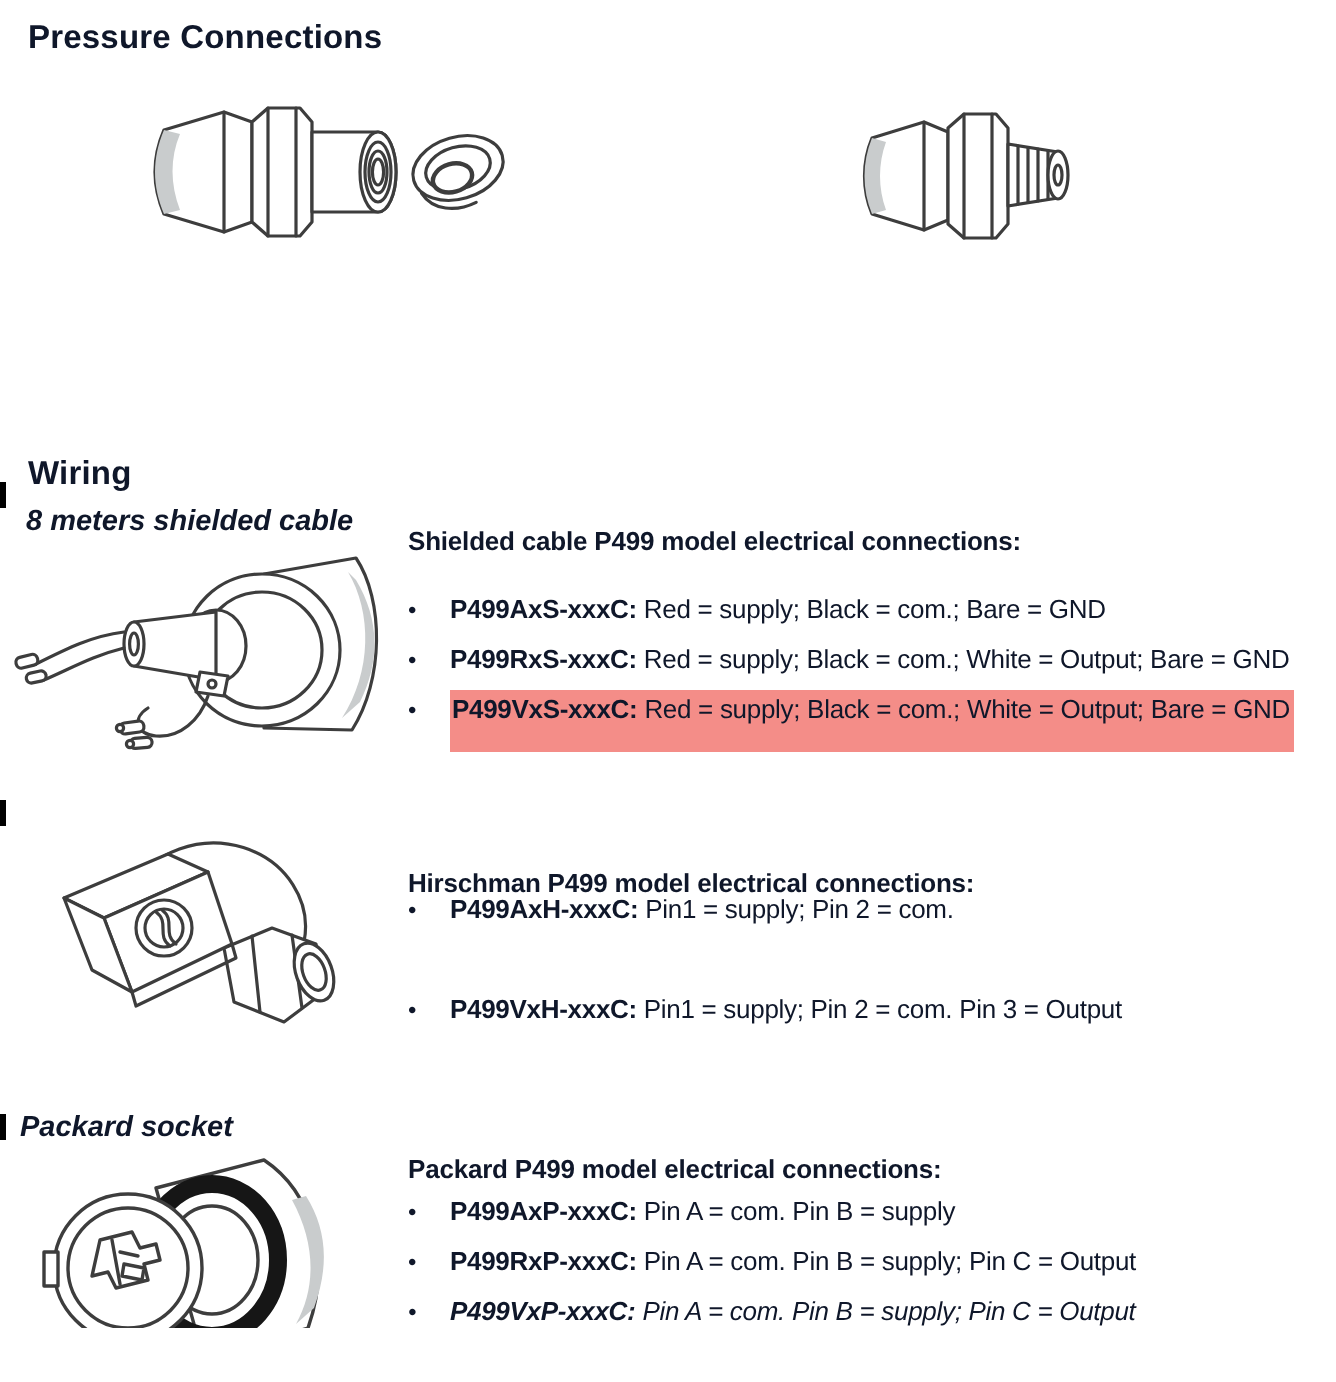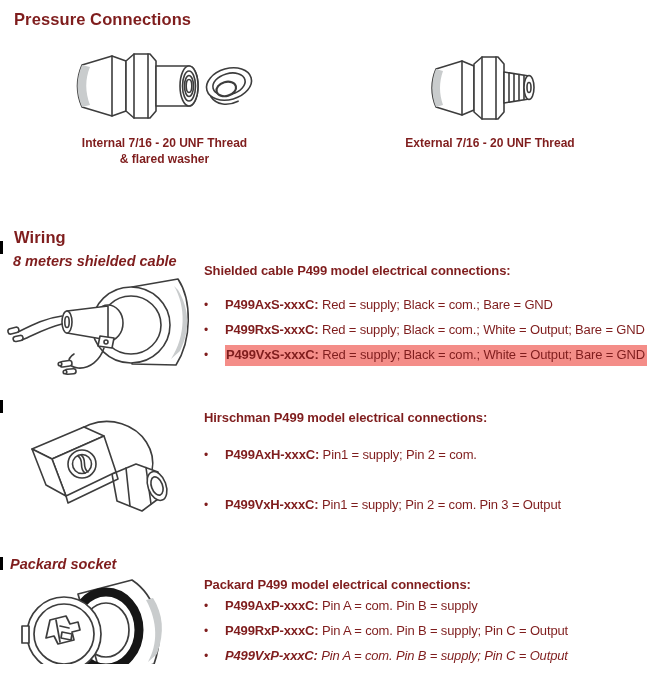--- a/index.html
+++ b/index.html
@@ -1,27 +1,27 @@
 <!DOCTYPE html>
 <html><head>
 <meta charset="utf-8">
 <style>
   html,body { margin:0; padding:0; background:#ffffff; }
   .page {
     position:relative; width:668px; height:664px; background:#ffffff;
-    font-family:"Liberation Sans", sans-serif; color:#7f1d1d; overflow:hidden;
+    font-family:"Liberation Sans", sans-serif; color:#0f172a; overflow:hidden;
   }
   .h1 { position:absolute; font-size:16.5px; font-weight:bold; letter-spacing:0.1px; white-space:nowrap; }
   .sub { position:absolute; font-size:14.5px; font-weight:bold; font-style:italic; white-space:nowrap; }
   .cap { position:absolute; font-size:12px; font-weight:bold; text-align:center; line-height:16px; }
   .bhead { position:absolute; left:204px; font-size:13px; font-weight:bold; white-space:nowrap; letter-spacing:-0.1px; }
   .brow { position:absolute; left:204px; font-size:13px; white-space:nowrap; letter-spacing:-0.15px; }
   .brow .dot { display:inline-block; width:21px; font-size:12px; }
   .brow b { font-weight:bold; }
-  .hl { background:#f48d88; padding:2px 2px 4px 1px; }
+  .hl { background:#f48d88; padding:2px 2px 14px 1px; }
   .illus { position:absolute; }
   .changebar { position:absolute; left:0; width:3px; height:13px; background:#000; }
   svg { display:block; }
 </style>
 </head>
 <body>
 
 <div class="page">
 
   <div class="h1" style="left:14px; top:10px;">Pressure Connections</div>
@@ -63,25 +63,20 @@
         <line x1="83" y1="20" x2="83" y2="49"></line>
         <line x1="88" y1="21" x2="88" y2="48"></line>
         <line x1="93" y1="21.5" x2="93" y2="47.5"></line>
         <line x1="98" y1="22.5" x2="98" y2="46.5"></line>
         <ellipse cx="103" cy="34.5" rx="5" ry="12"></ellipse>
         <ellipse cx="103" cy="34.5" rx="2" ry="5"></ellipse>
       </g>
     </svg>
   </div>
 
-  <div class="cap" style="left:62px; top:135px; width:205px;">
-    <div>Internal 7/16 - 20 UNF Thread</div>
-    <div>&amp; flared washer</div>
-  </div>
-  <div class="cap" style="left:385px; top:135px; width:210px;">External 7/16 - 20 UNF Thread</div>
 
   <div class="h1" style="left:14px; top:228px;">Wiring</div>
 
   <div class="changebar" style="top:241px;"></div>
   <div class="changebar" style="top:400px;"></div>
   <div class="changebar" style="top:557px;"></div>
 
   <div class="sub" style="left:13px; top:253px;">8 meters shielded cable</div>
 
   <div class="illus" style="left:4px; top:274px;">
@@ -139,21 +134,21 @@
         <path d="M12,35 L32,45 L46,82 L26,71 Z"></path>
         <path d="M46,82 L48,89 L98,65 L96,58" fill="none"></path>
         <circle cx="62" cy="50" r="14"></circle>
         <circle cx="62" cy="50" r="9.5"></circle>
         <path d="M58,42 C65,47 58,54 65,59" fill="none"></path>
         <path d="M61,41 C68,46 61,53 68,58" fill="none"></path>
       </g>
     </svg>
   </div>
 
-  <div class="bhead" style="top:410px;">Hirschman P499 model electrical connections:</div>
+  <div class="bhead" style="top:434px;">Hirschman P499 model electrical connections:</div>
   <div class="brow" style="top:447px;">
     <span class="dot">•</span><span><b>P499AxH-xxxC:</b><span> Pin1 = supply; Pin 2 = com.</span></span>
   </div>
   <div class="brow" style="top:497px;">
     <span class="dot">•</span><span><b>P499VxH-xxxC:</b><span> Pin1 = supply; Pin 2 = com. Pin 3 = Output</span></span>
   </div>
 
   <div class="sub" style="left:10px; top:556px;">Packard socket</div>
 
   <div class="illus" style="left:16px; top:574px;">

